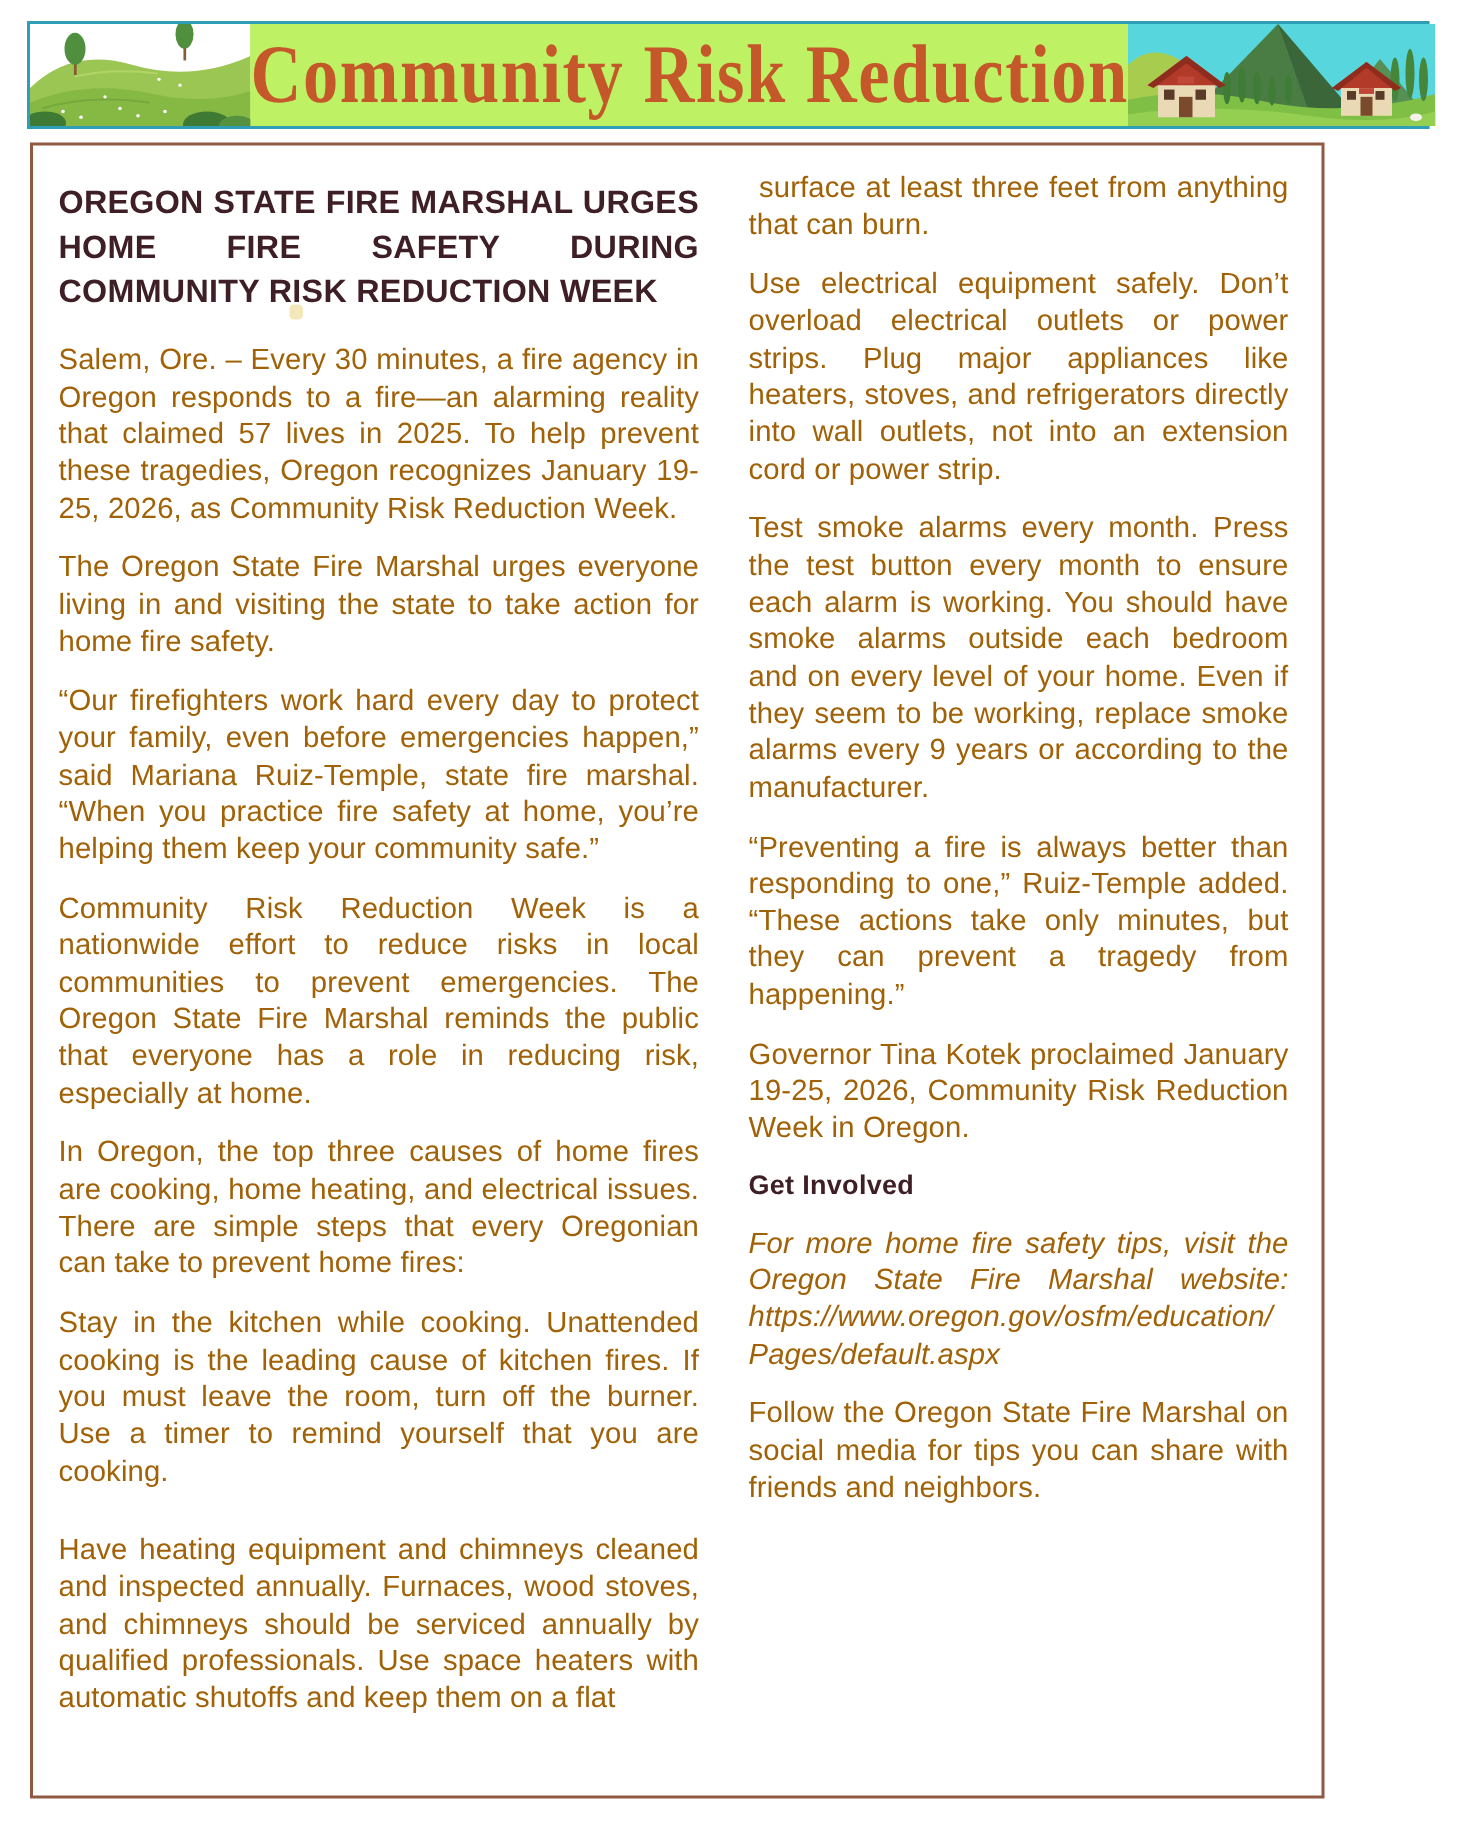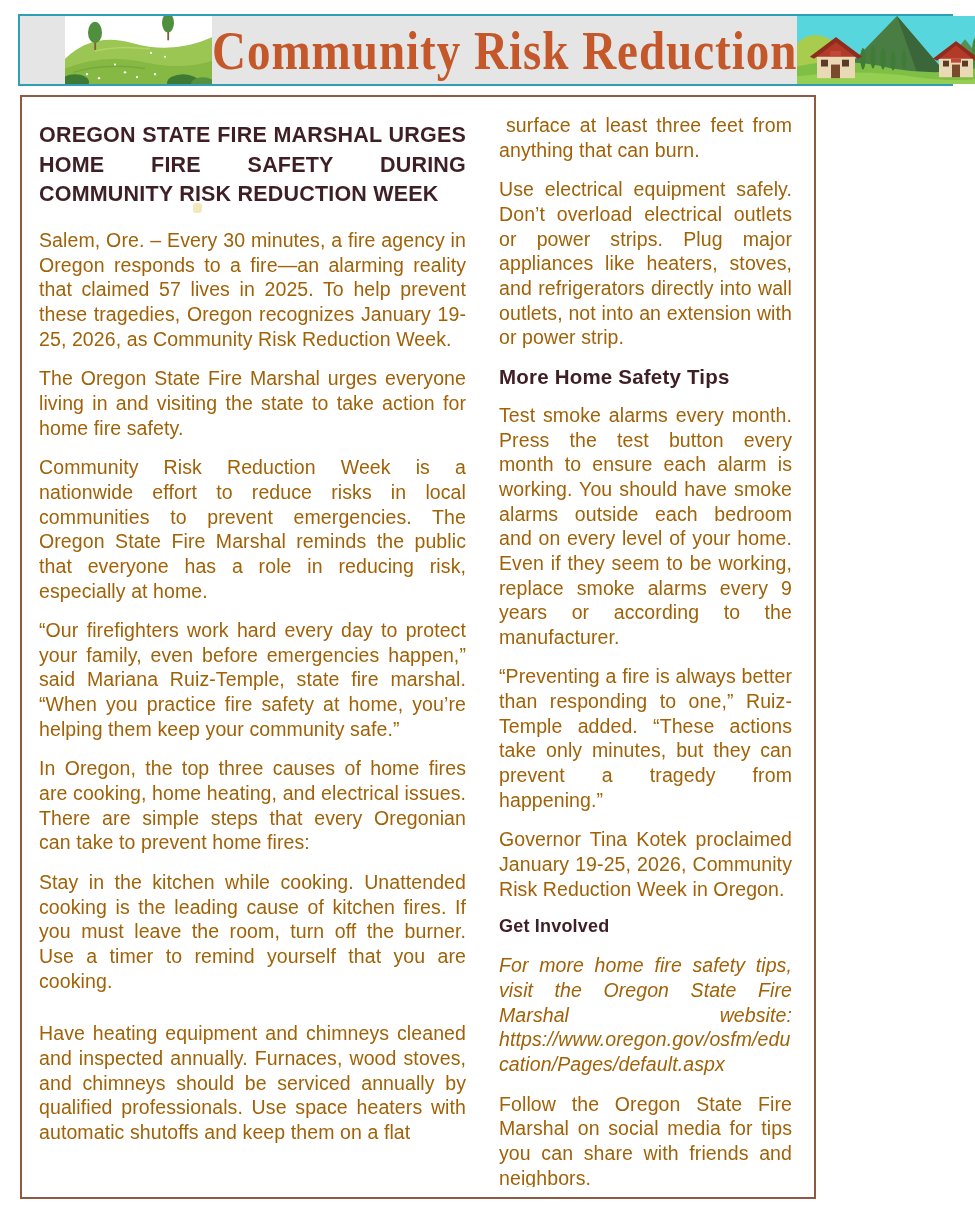--- a/index.html
+++ b/index.html
@@ -4,34 +4,34 @@
 <style>
   html,body{margin:0;padding:0;}
   body{
     width:975px;height:1214px;background:#ffffff;position:relative;
     font-family:"Liberation Sans",sans-serif;color:#45232b;
     -webkit-font-smoothing:antialiased;overflow:hidden;
   }
   
   .banner{
     position:absolute;left:18px;top:14px;width:935px;height:72px;
-    border:2px solid #2f9fb7;background:#e5e5e5;
-    display:flex;align-items:stretch;box-sizing:border-box;padding-left:45px;
+    border:2px solid #2f9fb7;background:#bef264;
+    display:flex;align-items:stretch;box-sizing:border-box;
   }
   .banner-art{flex:0 0 auto;height:100%;overflow:hidden;}
   .banner-art svg{display:block;height:100%;}
   .banner-title{
     flex:1 1 auto;display:flex;align-items:center;justify-content:center;
     margin:0;color:#c4582a;font-family:cursive;
     font-size:47px;font-weight:700;letter-spacing:1px;white-space:nowrap;
     transform:scaleY(1.18);
   }
   
   .content-box{
-    position:absolute;left:20px;top:95px;width:796px;height:1104px;
+    position:absolute;left:20px;top:95px;width:863px;height:1104px;
     border:2px solid #8f5a41;background:#ffffff;box-sizing:border-box;
     display:flex;flex-direction:row;gap:33px;
     padding:16px 22px 10px 17px;overflow:hidden;
   }
   .col{box-sizing:border-box;overflow:hidden;}
   .col-left{flex:0 0 427px;}
   .col-right{flex:1 1 auto;}
   .headline{
     margin:8px 0 18px;font-size:21.5px;line-height:1.38;font-weight:700;
     text-align:justify;letter-spacing:.2px;color:#3f1f26;
@@ -150,32 +150,31 @@
       </svg>
     </div>
   </header>
 
   <main class="content-box">
 
     <section class="col col-left">
       <h2 class="headline">OREGON STATE FIRE MARSHAL URGES HOME FIRE SAFETY DURING COMMUNITY RISK REDUCTION WEEK</h2>
       <p>Salem, Ore. –  Every 30 minutes, a fire agency in Oregon responds to a fire—an alarming reality that claimed 57 lives in 2025. To help prevent these tragedies, Oregon recognizes January 19-25, 2026, as Community Risk Reduction Week.</p>
       <p>The Oregon State Fire Marshal urges everyone living in and visiting the state to take action for home fire safety.</p>
+      <p>“Our firefighters work hard every day to protect your family, even before emergencies happen,” said Mariana Ruiz-Temple, state fire marshal. “When you practice fire safety at home, you’re helping them keep your community safe.”</p>
       <p>Community Risk Reduction Week is a nationwide effort to reduce risks in local communities to prevent emergencies. The Oregon State Fire Marshal reminds the public that everyone has a role in reducing risk, especially at home.</p>
-      <p>“Our firefighters work hard every day to protect your family, even before emergencies happen,” said Mariana Ruiz-Temple, state fire marshal. “When you practice fire safety at home, you’re helping them keep your community safe.”</p>
       <p>In Oregon, the top three causes of home fires are cooking, home heating, and electrical issues. There are simple steps that every Oregonian can take to prevent home fires:</p>
       <p>Stay in the kitchen while cooking. Unattended cooking is the leading cause of kitchen fires. If you must leave the room, turn off the burner. Use a timer to remind yourself that you are cooking.</p>
       <p class="gap-top">Have heating equipment and chimneys cleaned and inspected annually. Furnaces, wood stoves, and chimneys should be serviced annually by qualified professionals. Use space heaters with automatic shutoffs and keep them on a flat</p>
     </section>
 
     <section class="col col-right">
       <p class="first-cont">surface at least three feet from anything that can burn.</p>
-      <p>Use electrical equipment safely. Don’t overload electrical outlets or power strips. Plug major appliances like heaters, stoves, and refrigerators directly into wall outlets, not into an extension with or power strip.</p>
+      <p>Use electrical equipment safely. Don’t overload electrical outlets or power strips. Plug major appliances like heaters, stoves, and refrigerators directly into wall outlets, not into an extension cord or power strip.</p>
 
-      <h3 class="section-heading">More Home Safety Tips</h3>
       <p>Test smoke alarms every month. Press the test button every month to ensure each alarm is working. You should have smoke alarms outside each bedroom and on every level of your home. Even if they seem to be working, replace smoke alarms every 9 years or according to the manufacturer.</p>
       <p>“Preventing a fire is always better than responding to one,” Ruiz-Temple added. “These actions take only minutes, but they can prevent a tragedy from happening.”</p>
       <p>Governor Tina Kotek proclaimed January 19-25, 2026, Community Risk Reduction Week in Oregon.</p>
 
       <h3 class="section-heading large">Get Involved</h3>
       <p class="url-break">For more home fire safety tips, visit the Oregon State Fire Marshal website: https://www.oregon.gov/osfm/education/Pages/default.aspx</p>
       <p class="no-gap-bottom">Follow the Oregon State Fire Marshal on social media for tips you can share with friends and neighbors.</p>
     </section>
 
   </main>

